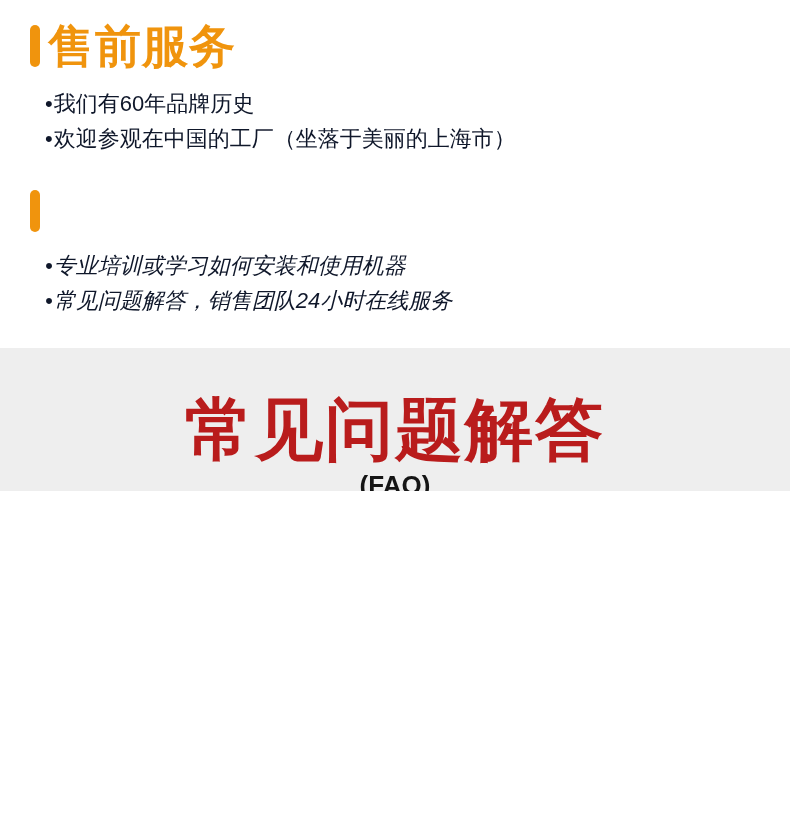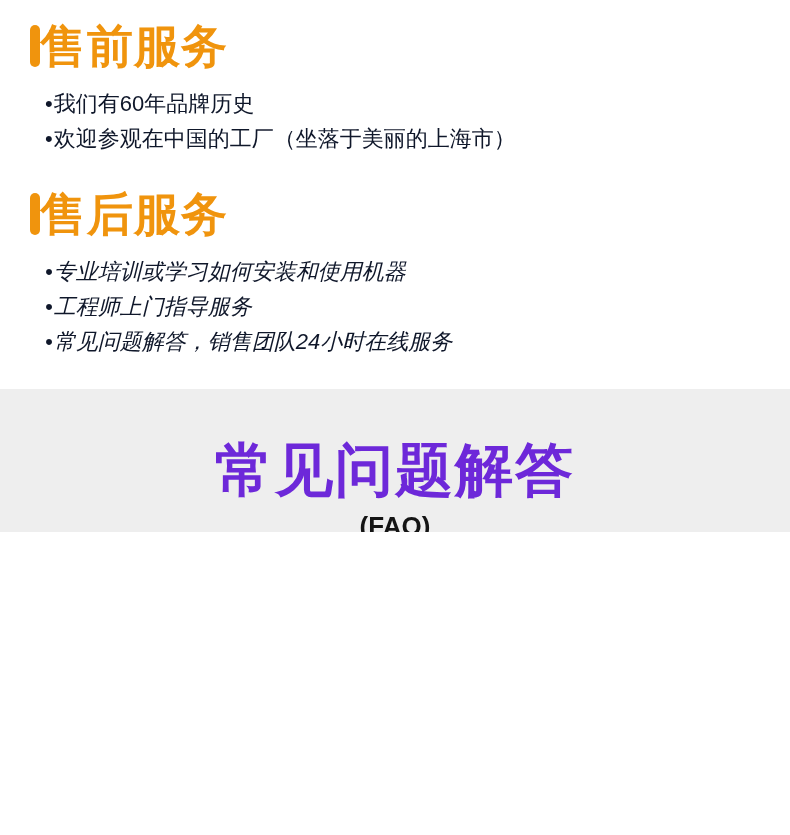--- a/index.html
+++ b/index.html
@@ -14,20 +14,21 @@
     font-family: "Liberation Sans", "DejaVu Sans", sans-serif;
     color: #111111;
   }
   .content {
     padding: 22px 25px 0 30px;
   }
   section { display: block; }
   .sec-heading {
     display: flex;
     align-items: center;
+    gap: 8px;
     text-align: right;
   }
   .accent-bar {
     width: 10px;
     height: 42px;
     border-radius: 5px;
     background: #f0940d;
     flex: 0 0 auto;
   }
   .sec-title {
@@ -58,24 +59,24 @@
     margin-top: 30px;
     width: 790px;
     height: 143px;
     background: #eeeeee;
     text-align: center;
     overflow: hidden;
   }
   .faq-title {
     margin: 0;
     padding-top: 50px;
-    font-size: 58px;
+    font-size: 68px;
     line-height: 62px;
     font-weight: bold;
-    color: #6d28d9;
+    color: #b91c1c;
     letter-spacing: 2px;
   }
   .faq-subtitle {
     margin-top: 10px;
     font-size: 26px;
     font-weight: bold;
     color: #141414;
   }
 </style>
 </head>
@@ -91,25 +92,23 @@
     <div class="bullets">
       <div class="bullet-line"><span class="marker">•</span><span>我们有60年品牌历史</span></div>
       <div class="bullet-line"><span class="marker">•</span><span>欢迎参观在中国的工厂（坐落于美丽的上海市）</span></div>
     </div>
   </section>
 
 
   <section id="sec-aftersale">
     <div class="sec-heading">
       <span class="accent-bar"></span>
-      <h2 class="sec-title">售后服务</h2>
     </div>
     <div class="bullets">
       <div class="bullet-line"><span class="marker">•</span><span>专业培训或学习如何安装和使用机器</span></div>
-      <div class="bullet-line"><span class="marker">•</span><span>工程师上门指导服务</span></div>
       <div class="bullet-line"><span class="marker">•</span><span>常见问题解答，销售团队24小时在线服务</span></div>
     </div>
   </section>
 
 </div>
 
 <footer class="faq-band">
   <h1 class="faq-title">常见问题解答</h1>
   <div class="faq-subtitle">(FAQ)</div>
 </footer>

